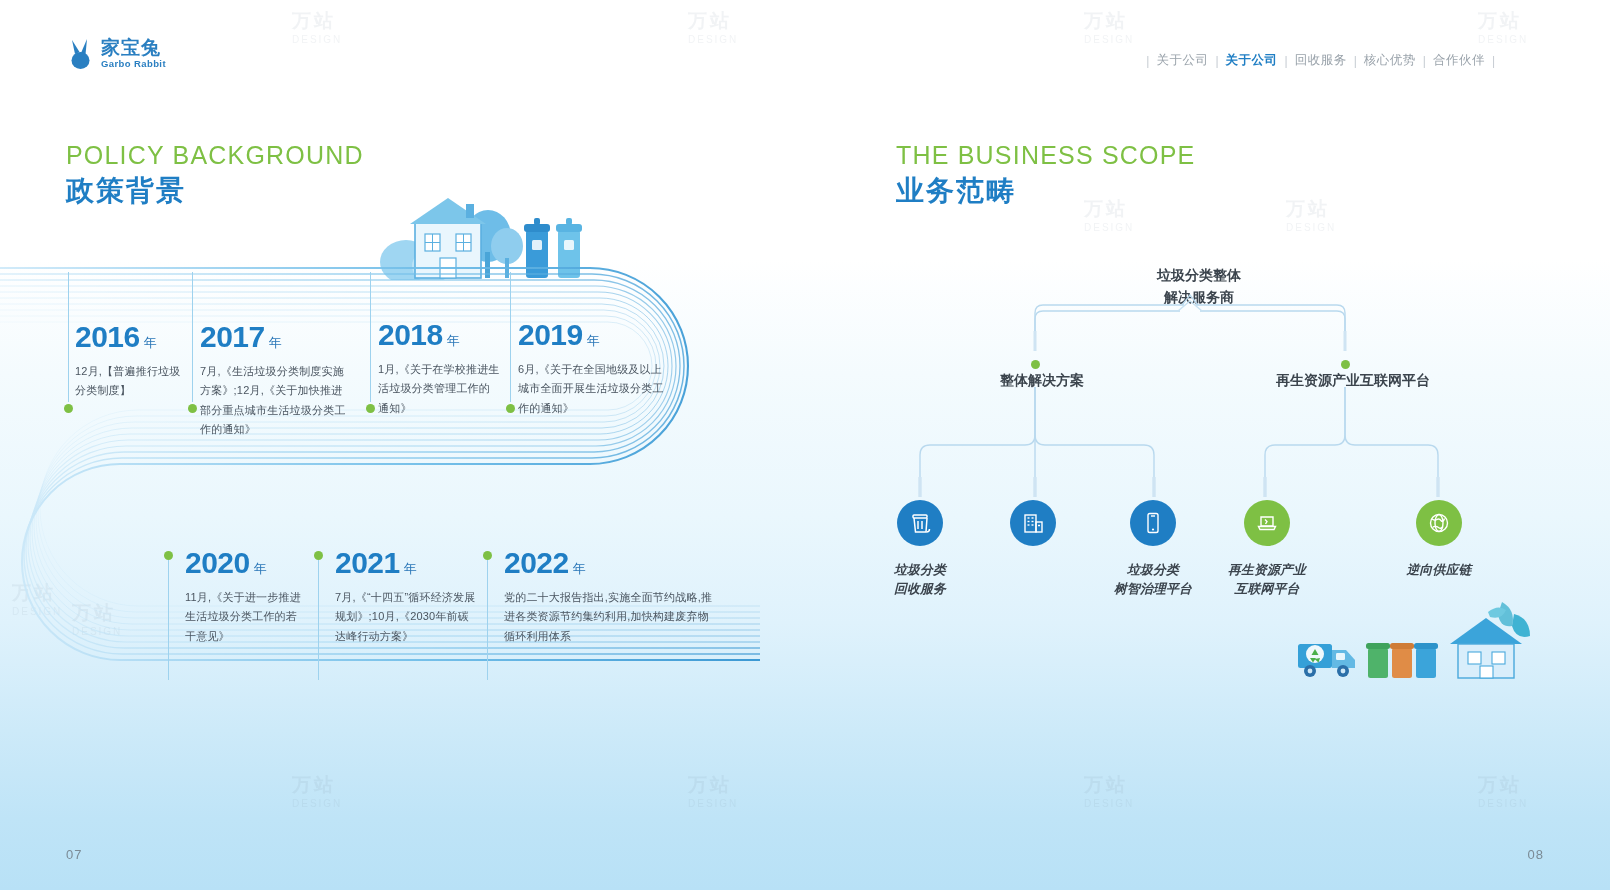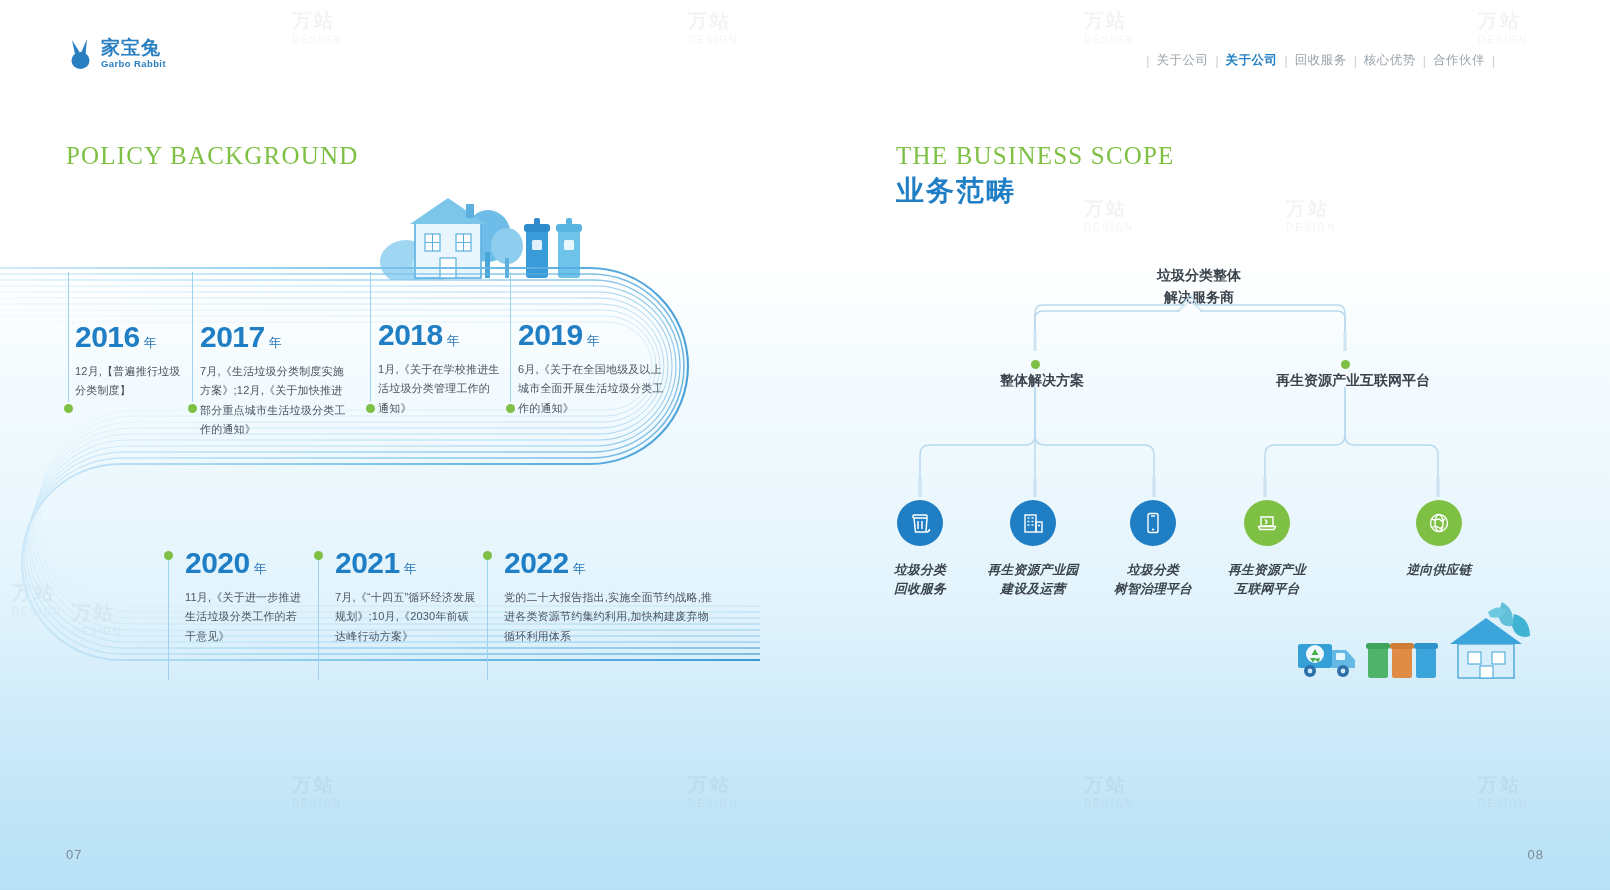--- a/index.html
+++ b/index.html
@@ -48,21 +48,21 @@
   .topnav {
     position: absolute; right: 108px; top: 52px;
     display: flex; align-items: center;
     font-size: 12.5px; color: #9aa3ab;
   }
   .topnav .sep { color: #c6ccd2; padding: 0 7px; font-size: 12px; }
   .topnav .item { white-space: nowrap; letter-spacing: .5px; }
   .topnav .item.active { color: #1f7ec4; font-weight: bold; }
 
   
-  .sec { position: absolute; font-family: Liberation Serif, serif; }
+  .sec { position: absolute; }
   .sec .en {
     font-size: 25px; color: #7ec044; letter-spacing: 1.2px;
     font-weight: normal; line-height: 1.1;
   }
   .sec .cn {
     font-size: 28px; color: #1f7ec4; font-weight: bold;
     letter-spacing: 2px; margin-top: 6px; line-height: 1.1;
   }
   #sec-left  { left: 66px;  top: 142px; }
   #sec-right { left: 896px; top: 142px; }
@@ -169,20 +169,21 @@
     <span class="item">回收服务</span>
     <span class="sep">|</span>
     <span class="item">核心优势</span>
     <span class="sep">|</span>
     <span class="item">合作伙伴</span>
     <span class="sep">|</span>
   </nav>
 
   <div class="sec" id="sec-left">
     <div class="en">POLICY BACKGROUND</div>
+    <div class="cn">政策背景</div>
   </div>
   <div class="sec" id="sec-right">
     <div class="en">THE BUSINESS SCOPE</div>
     <div class="cn">业务范畴</div>
   </div>
 
   <div id="hero-left">
     <svg width="230" height="90" viewBox="0 0 230 90">
 
       <ellipse cx="26" cy="72" rx="26" ry="22" fill="#9fd6f2"></ellipse>
@@ -378,24 +379,20 @@
         <rect x="16" y="12" width="6" height="10"></rect>
         <line x1="7.5" y1="8" x2="9.5" y2="8"></line>
         <line x1="11.5" y1="8" x2="13.5" y2="8"></line>
         <line x1="7.5" y1="11.5" x2="9.5" y2="11.5"></line>
         <line x1="11.5" y1="11.5" x2="13.5" y2="11.5"></line>
         <line x1="7.5" y1="15" x2="9.5" y2="15"></line>
         <line x1="11.5" y1="15" x2="13.5" y2="15"></line>
         <line x1="18" y1="15.5" x2="20" y2="15.5"></line>
       </svg>
     </div>
-    <div class="leaf-label">
-      <div>再生资源产业园</div>
-      <div>建设及运营</div>
-    </div>
   </div>
 
   <div class="leaf" style="left:1078px; top:500px;">
     <div class="leaf-icon blue">
       <svg width="26" height="26" viewBox="0 0 26 26" fill="none" stroke="#fff" stroke-width="1.4">
         <rect x="8" y="3.5" width="10" height="19" rx="1.8"></rect>
         <line x1="11" y1="6" x2="15" y2="6"></line>
         <circle cx="13" cy="19.5" r="1.1" fill="#fff" stroke="none"></circle>
       </svg>
     </div>

